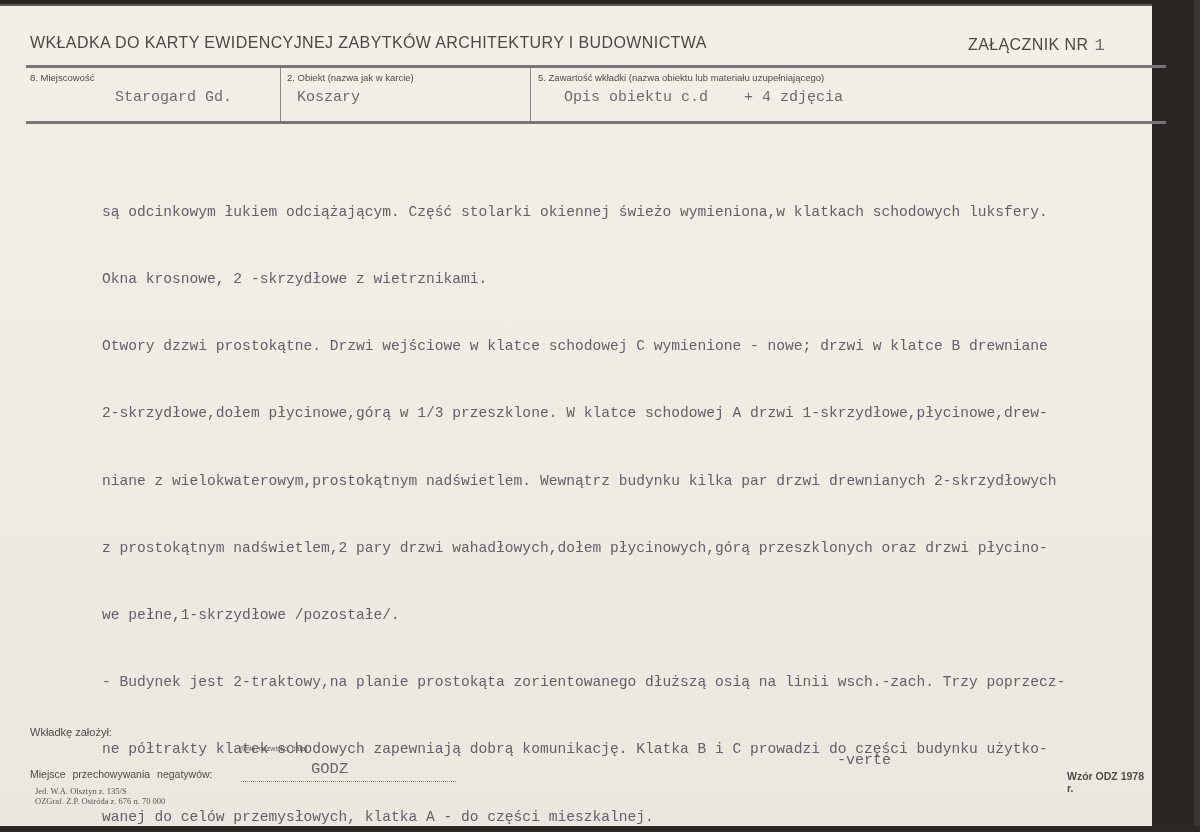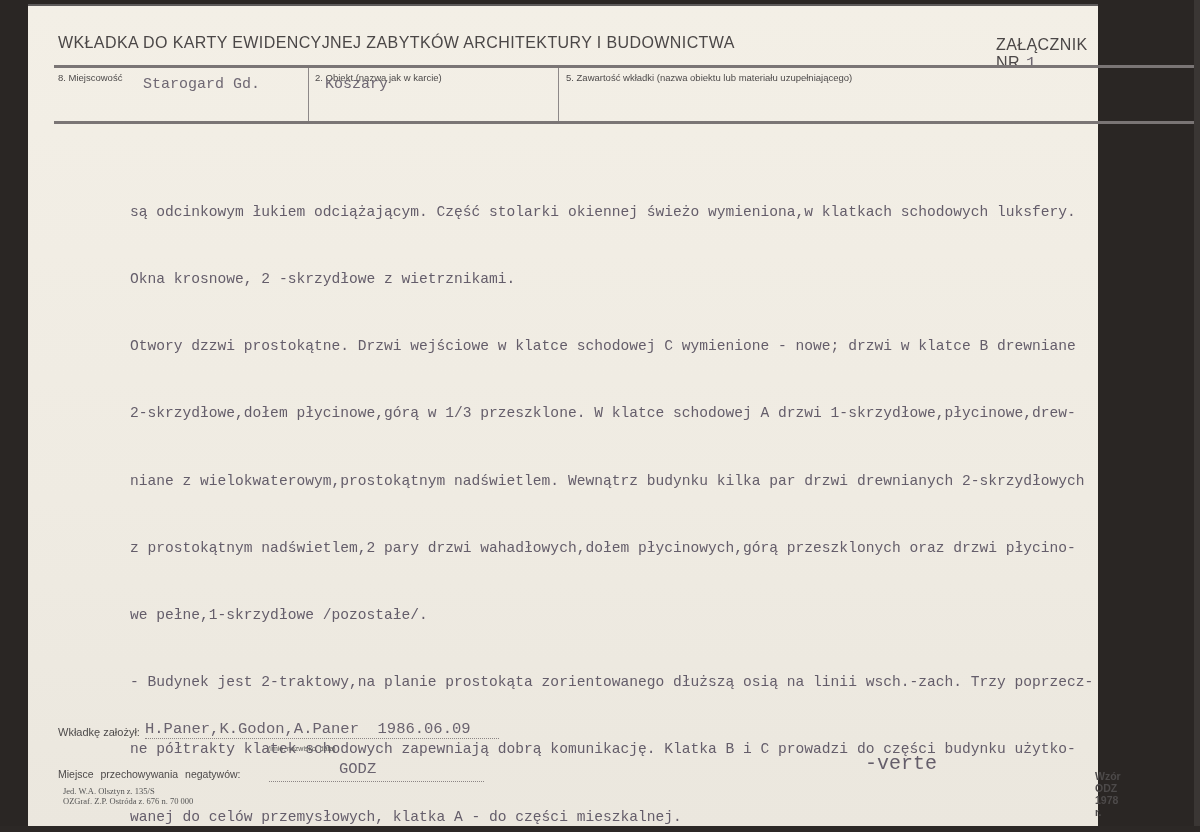--- a/index.html
+++ b/index.html
@@ -2,25 +2,24 @@
 <html><head>
 <meta charset="utf-8">
 <style>
   html, body { margin: 0; padding: 0; }
   body {
     width: 1200px; height: 832px; overflow: hidden;
     background: #2a2624;
     position: relative;
   }
   .card {
-    position: absolute; left: 0; top: 4px; width: 1070px; height: 822px;
+    position: absolute; left: 0; top: 4px; width: 1152px; height: 822px;
     background: #f1ede4;
     background-image: linear-gradient(180deg, #f3efe6 0%, #efebe2 60%, #ebe7de 100%);
     border-top: 2px solid #5d5a5a;
-    margin-left: 28px;
   }
   .edge-right {
     position: absolute; right: 0; top: 0; width: 6px; height: 832px;
     background: #3a3634;
   }
   .edge-bottom {
     position: absolute; left: 0; bottom: 0; width: 1200px; height: 6px;
     background: #2c2826;
   }
   .header-title {
@@ -45,21 +44,21 @@
   .rule.r2 { top: 115px; }
   .vline {
     position: absolute; top: 62px; height: 54px; width: 1px; background: #8d8888;
   }
   .field-label {
     position: absolute; top: 66px;
     font-family: "Liberation Sans", sans-serif;
     font-size: 9.5px; color: #4d4a4a;
   }
   .field-value {
-    position: absolute; top: 70px;
+    position: absolute; top: 83px;
     font-family: "Liberation Mono", monospace;
     font-size: 15px; color: #6f6873;
   }
   .body-text {
     position: absolute; left: 102px; top: 150px; width: 1100px;
     font-family: "Liberation Mono", monospace;
     font-size: 14.6px; line-height: 22.4px;
     color: #645d6a; white-space: pre;
   }
   .body-text .ln { height: 22.4px; }
@@ -90,21 +89,21 @@
     border-bottom: 1px dotted #8a8484;
   }
   .neg-value {
     position: absolute; left: 311px; top: 754px;
     font-family: Liberation Mono, monospace;
     font-size: 15.5px; color: #6a636f;
   }
   .verte {
     position: absolute; left: 837px; top: 746px;
     font-family: "Liberation Mono", monospace;
-    font-size: 20px; color: #645d6a;
+    font-size: 15px; color: #645d6a;
   }
   .pattern {
     position: absolute; left: 1067px; top: 764px;
     font-family: "Liberation Sans", sans-serif;
     font-size: 10.5px; color: #4d4a4a; font-weight: bold;
   }
   .printer {
     position: absolute; left: 35px; top: 780px;
     font-family: "Liberation Serif", serif;
     font-size: 8.5px; line-height: 10px; color: #555;
@@ -121,20 +120,21 @@
   <div class="vline" style="left:280px"></div>
   <div class="vline" style="left:530px"></div>
 
   <div class="field-label" style="left:30px">8. Miejscowość</div>
   <div class="field-value" style="left:115px">Starogard Gd.</div>
 
   <div class="field-label" style="left:287px">2. Obiekt (nazwa jak w karcie)</div>
   <div class="field-value" style="left:297px">Koszary</div>
 
   <div class="field-label" style="left:538px">5. Zawartość wkładki (nazwa obiektu lub materiału uzupełniającego)</div>
+  <div class="field-value" style="left:564px; white-space:pre">Opis obiektu c.d    + 4 zdjęcia</div>
 
   <div class="rule r2"></div>
 
   <div class="body-text">
     <div class="ln">są odcinkowym łukiem odciążającym. Część stolarki okiennej świeżo wymieniona,w klatkach schodowych luksfery.</div>
     <div class="ln">Okna krosnowe, 2 -skrzydłowe z wietrznikami.</div>
     <div class="ln">Otwory dzzwi prostokątne. Drzwi wejściowe w klatce schodowej C wymienione - nowe; drzwi w klatce B drewniane</div>
     <div class="ln">2-skrzydłowe,dołem płycinowe,górą w 1/3 przeszklone. W klatce schodowej A drzwi 1-skrzydłowe,płycinowe,drew-</div>
     <div class="ln">niane z wielokwaterowym,prostokątnym nadświetlem. Wewnątrz budynku kilka par drzwi drewnianych 2-skrzydłowych</div>
     <div class="ln">z prostokątnym nadświetlem,2 pary drzwi wahadłowych,dołem płycinowych,górą przeszklonych oraz drzwi płycino-</div>
@@ -148,21 +148,20 @@
     
     
     
     
     
     
     
   </div>
 
   <div class="sig-label">Wkładkę założył:</div>
-  <div class="sig-value">H.Paner,K.Godon,A.Paner  1986.06.09</div>
   <div class="sig-hint">(imię, nazwisko, data)</div>
 
   <div class="neg-label">Miejsce przechowywania negatywów:</div>
   <div class="neg-line"></div>
   <div class="neg-value">GODZ</div>
 
   <div class="verte">-verte</div>
   <div class="pattern">Wzór ODZ 1978 r.</div>
 
   <div class="printer">

